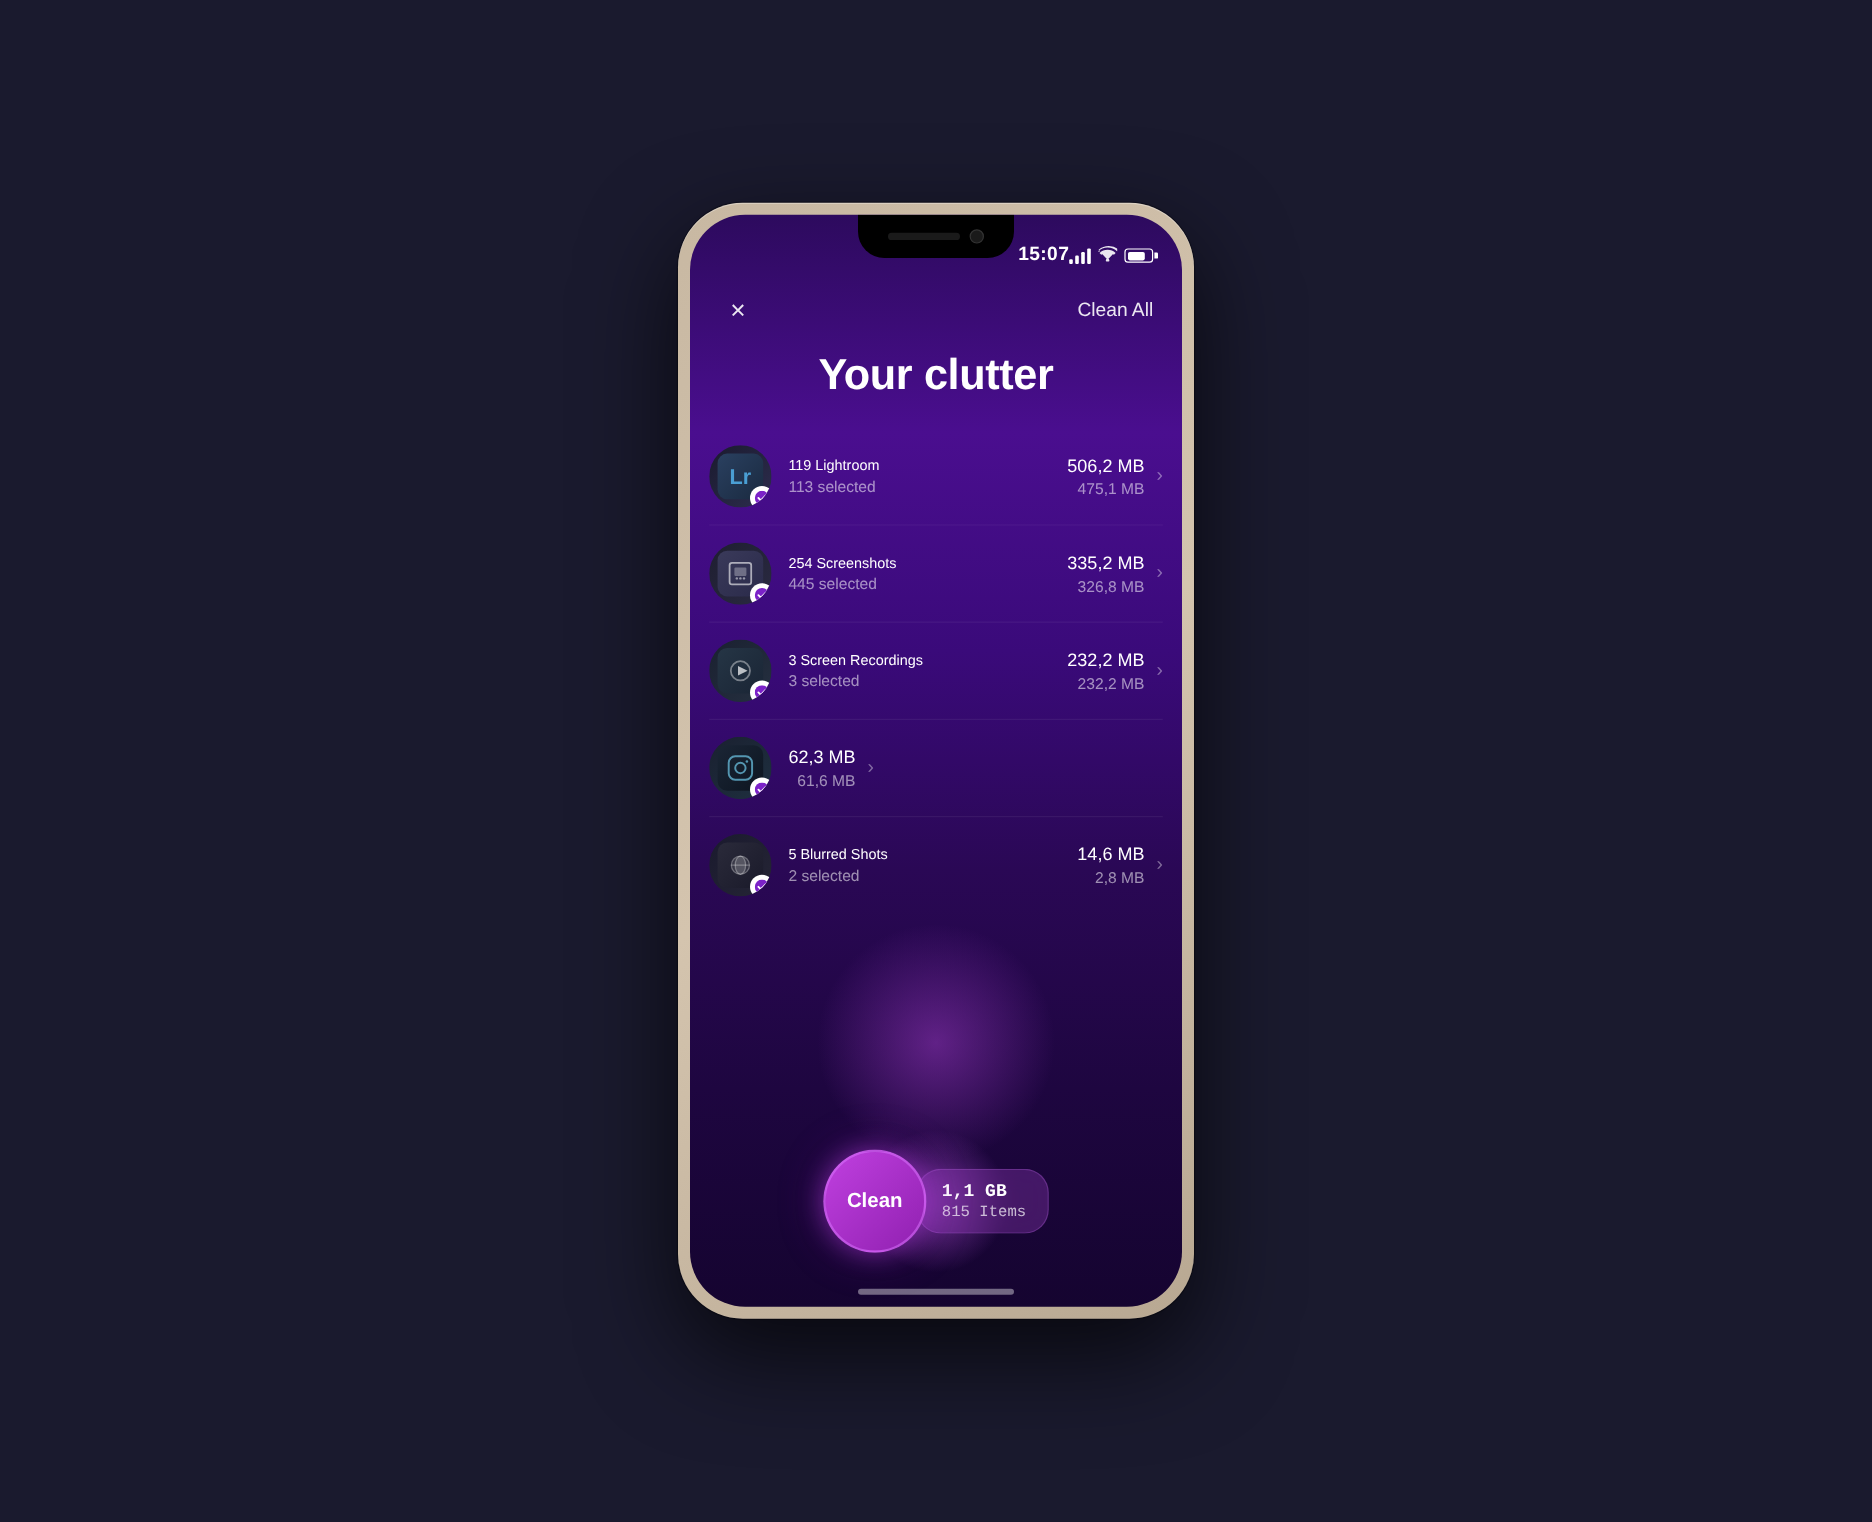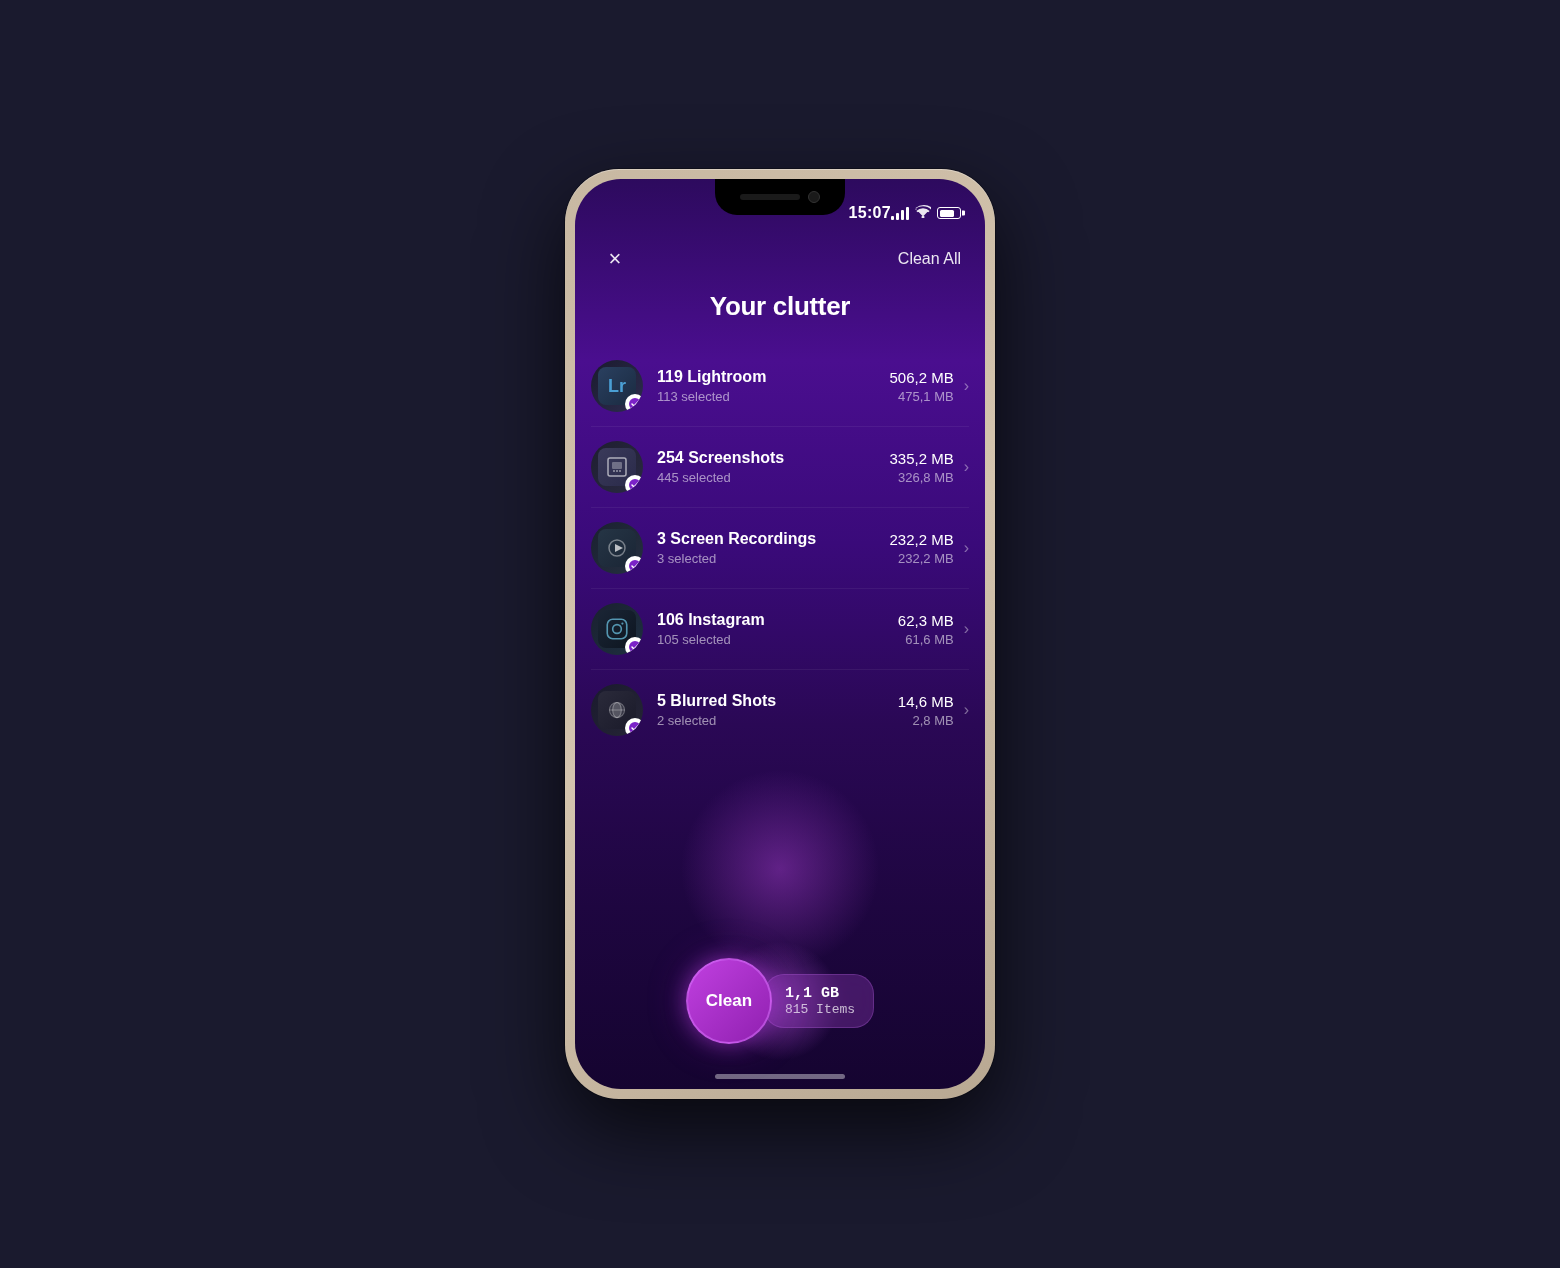--- a/index.html
+++ b/index.html
@@ -179,21 +179,21 @@
     .select-all-btn {
       color: rgba(255,255,255,0.9);
       font-size: 16px;
       font-weight: 400;
       cursor: pointer;
     }
 
     .page-title {
       text-align: center;
       color: #fff;
-      font-size: 26px;
+      font-size: 36px;
       font-weight: 600;
       padding: 0 24px 24px;
       letter-spacing: -0.3px;
     }
 
     
     .category-list {
       flex: 1;
       padding: 0 16px;
       overflow-y: auto;
@@ -269,22 +269,22 @@
       width: 12px;
       height: 12px;
     }
 
     .category-info {
       flex: 1;
     }
 
     .category-name {
       color: #fff;
-      font-size: 16px;
-      font-weight: 700;
+      font-size: 12px;
+      font-weight: 400;
       margin-bottom: 3px;
     }
 
     .category-selected {
       color: rgba(255,255,255,0.55);
       font-size: 13px;
       font-weight: 400;
     }
 
     .category-size {
@@ -582,24 +582,20 @@
               </svg>
             </div>
           </div>
           <div class="check-badge">
             <svg viewBox="0 0 12 12" fill="none">
                 <circle cx="6" cy="6" r="6" fill="#7B22C8"></circle>
                 <path d="M3 6l2 2 4-4" stroke="white" stroke-width="1.5" stroke-linecap="round" stroke-linejoin="round"></path>
               </svg>
           </div>
         </div>
-        <div class="category-info">
-          <div class="category-name">106 Instagram</div>
-          <div class="category-selected">105 selected</div>
-        </div>
         <div class="category-size">
           <div class="size-total">62,3 MB</div>
           <div class="size-selected">61,6 MB</div>
         </div>
         <span class="chevron-right">›</span>
       </div>
 
       <div class="category-item">
         <div class="category-icon-wrap">
           <div class="category-icon-bg icon-blurred">

